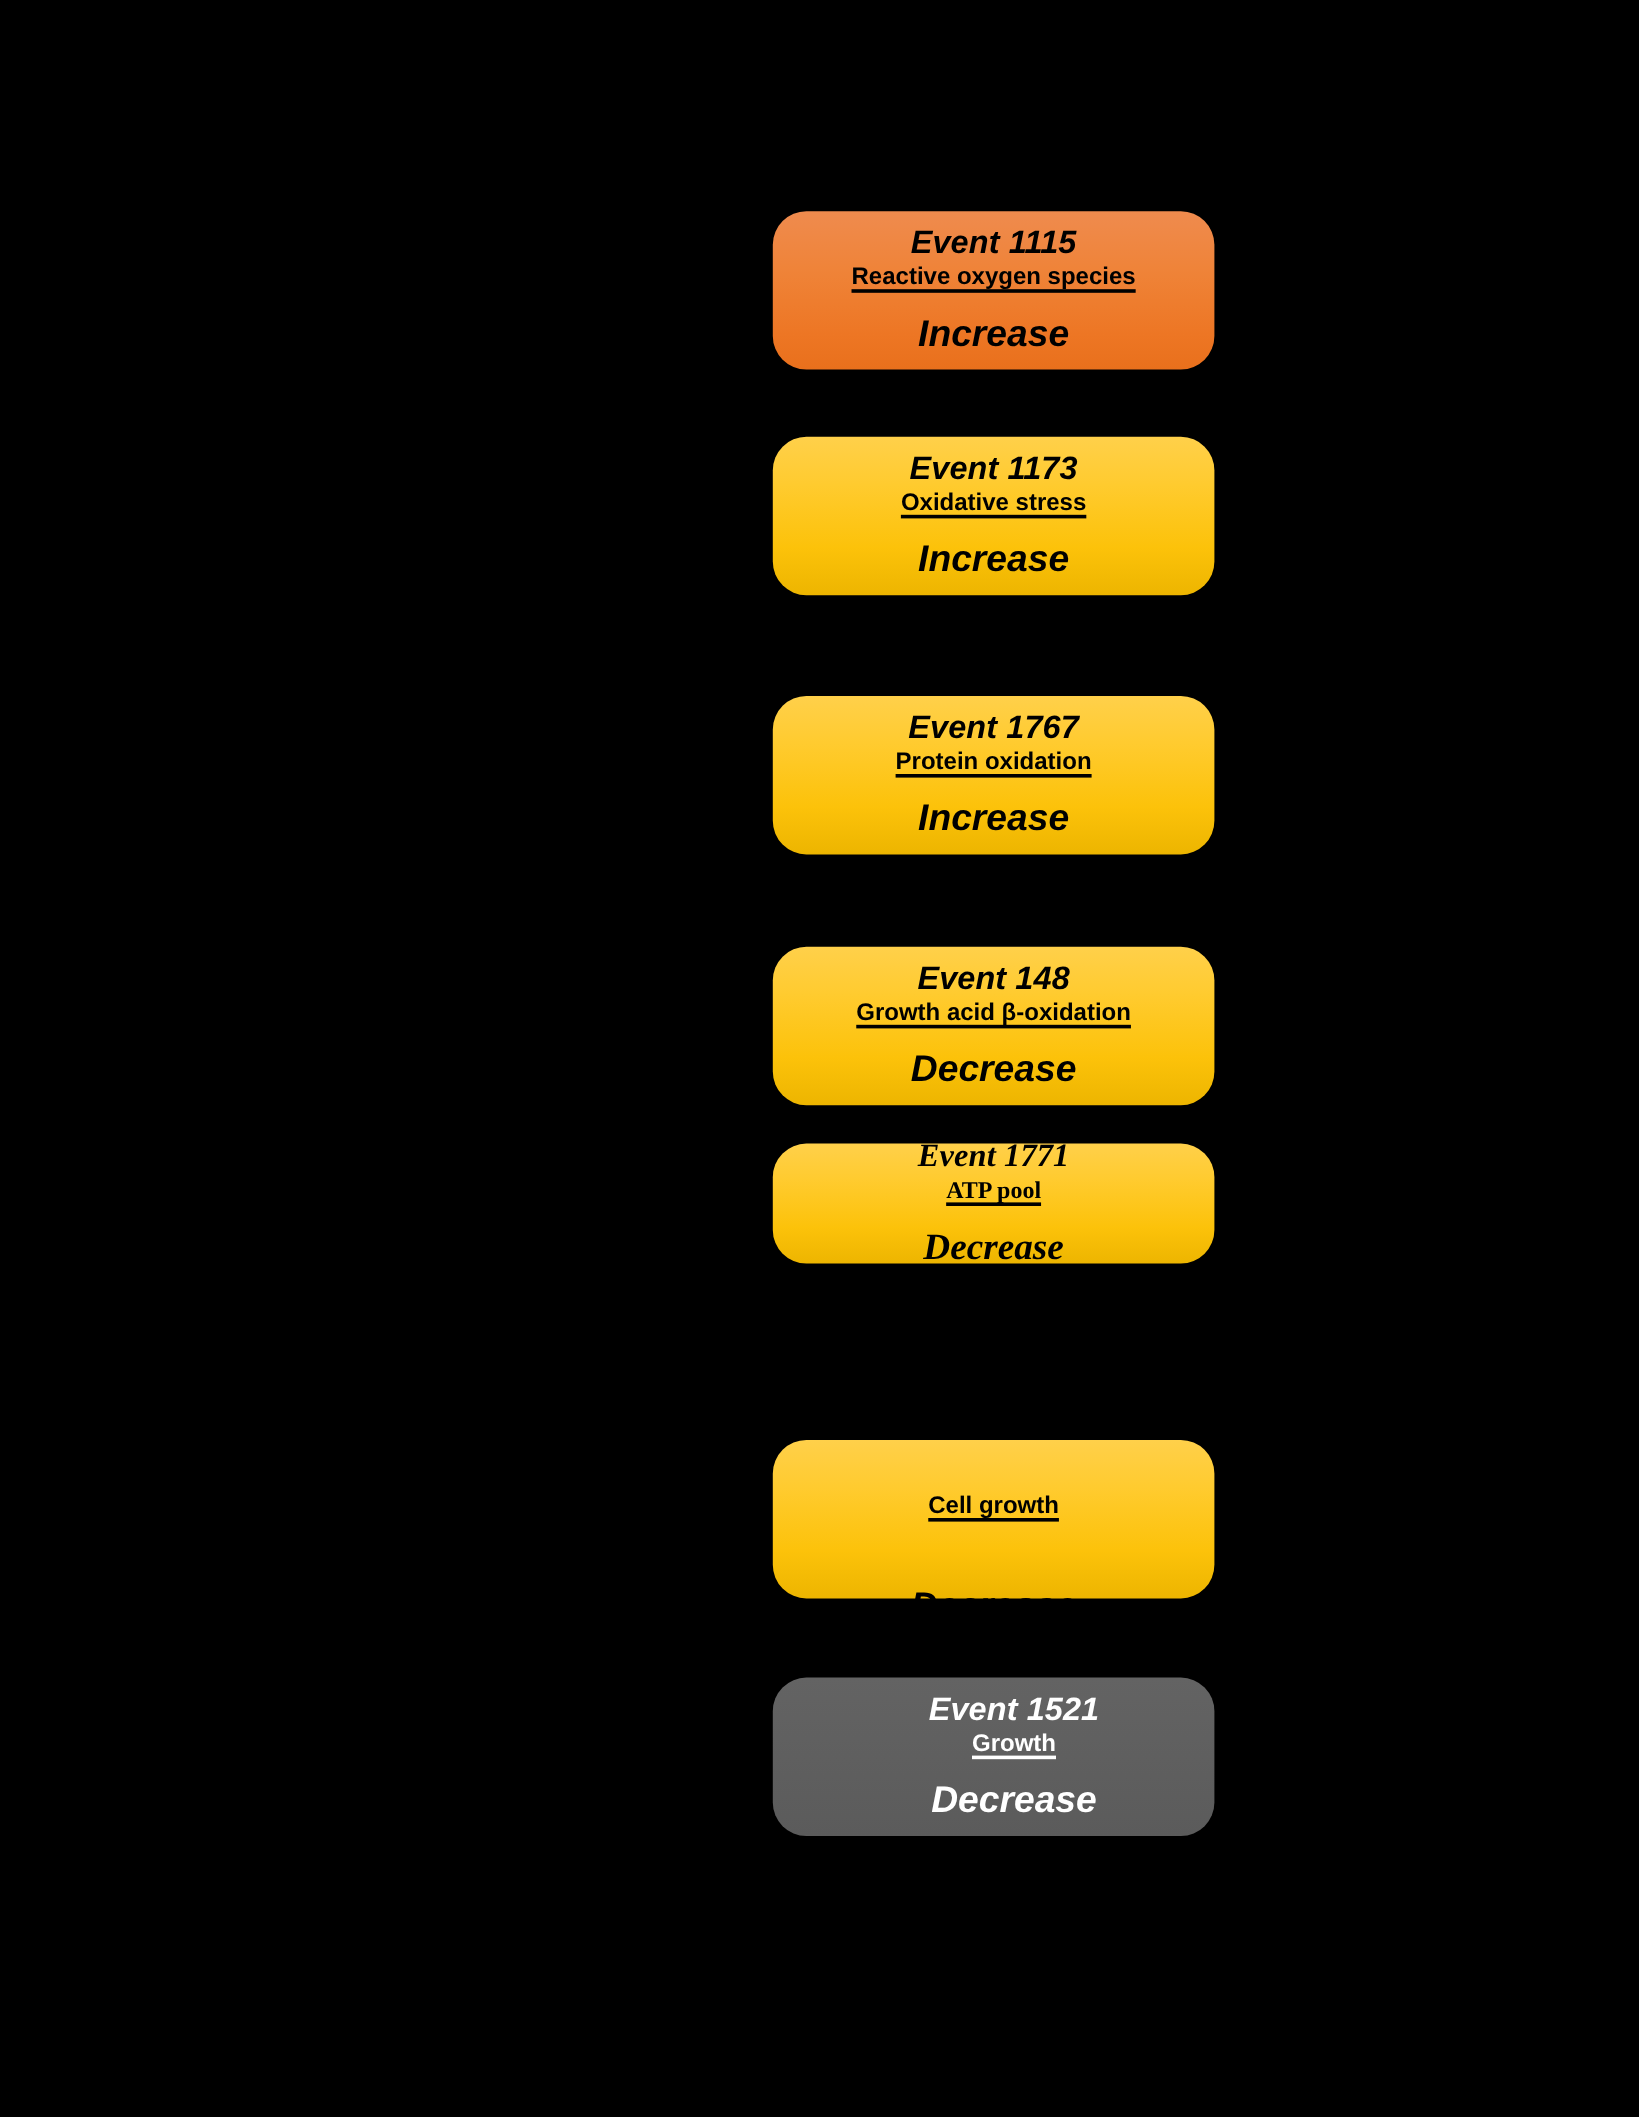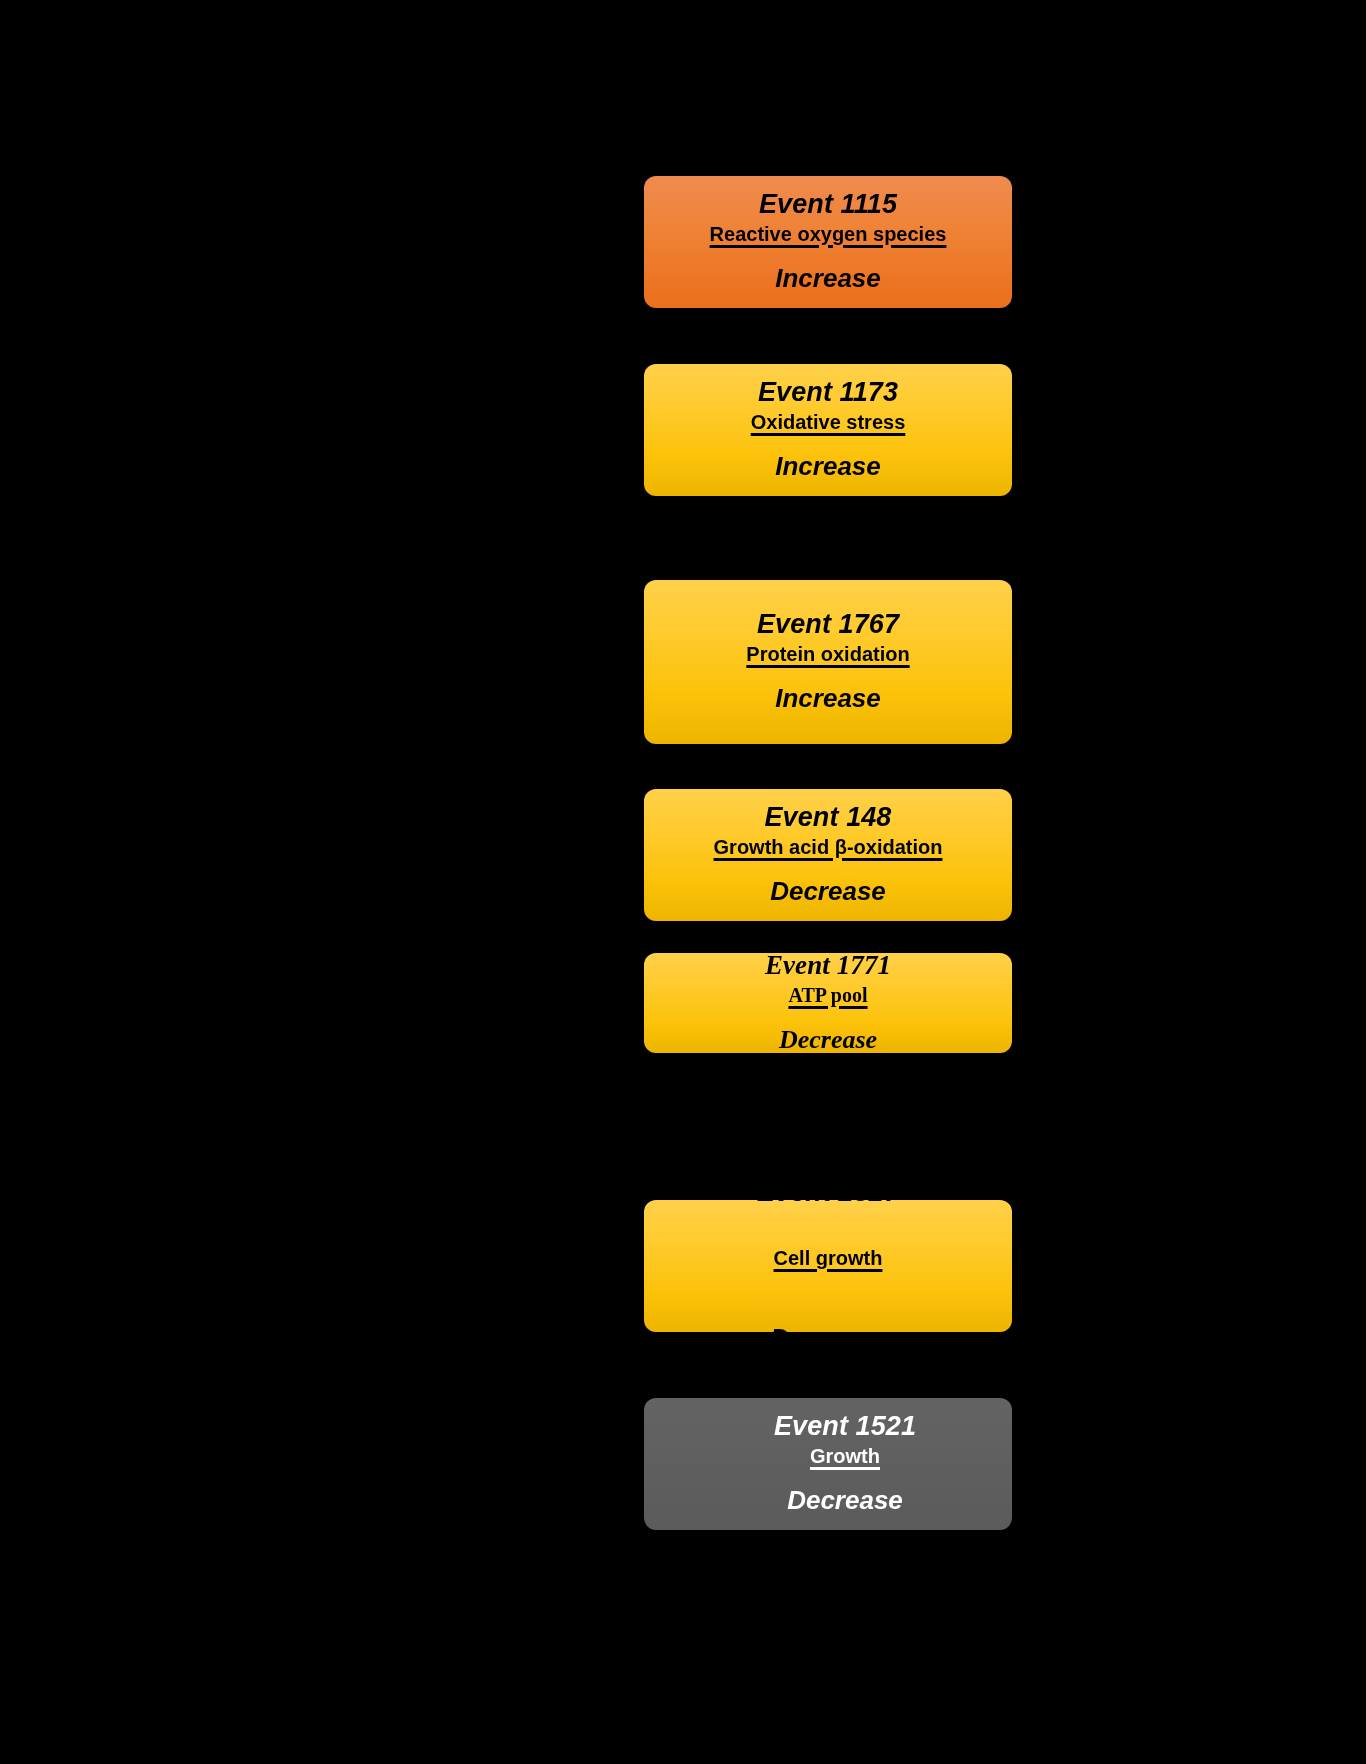--- a/index.html
+++ b/index.html
@@ -24,21 +24,21 @@
     width: 1366px;
     height: 1764px;
     background: #000000;
   }
 
   .event-node {
     position: absolute;
     left: 644px;
     width: 368px;
     box-sizing: border-box;
-    border-radius: 12px;
+    border-radius: 28px;
     padding: 8px 10px 10px 10px;
     display: flex;
     flex-direction: column;
     align-items: center;
     justify-content: center;
     text-align: center;
     color: #000000;
     line-height: 1.05;
   }
 
@@ -72,21 +72,21 @@
     text-decoration: underline;
     text-underline-offset: 4px;
     text-decoration-thickness: 2.5px;
     white-space: nowrap;
     margin-top: 5px;
   }
 
   .event-direction {
     font-style: italic;
     font-weight: bold;
-    font-size: 26px;
+    font-size: 31px;
     white-space: nowrap;
     margin-top: 20px;
   }
 </style>
 </head>
 <body>
 
 <div id="canvas"></div>
 
 <div class="event-node node-orange" style="top:176px; height:132px;">
@@ -94,21 +94,21 @@
   <div class="event-title">Reactive oxygen species</div>
   <div class="event-direction">Increase</div>
 </div>
 
 <div class="event-node node-yellow" style="top:364px; height:132px;">
   <div class="event-id">Event 1173</div>
   <div class="event-title">Oxidative stress</div>
   <div class="event-direction">Increase</div>
 </div>
 
-<div class="event-node node-yellow" style="top:580px; height:164px;text-align:center;">
+<div class="event-node node-yellow" style="top:580px; height:132px;text-align:center;">
   <div class="event-id">Event 1767</div>
   <div class="event-title">Protein oxidation</div>
   <div class="event-direction">Increase</div>
 </div>
 
 <div class="event-node node-yellow" style="top:789px; height:132px;">
   <div class="event-id">Event 148</div>
   <div class="event-title">Growth acid β-oxidation</div>
   <div class="event-direction">Decrease</div>
 </div>

